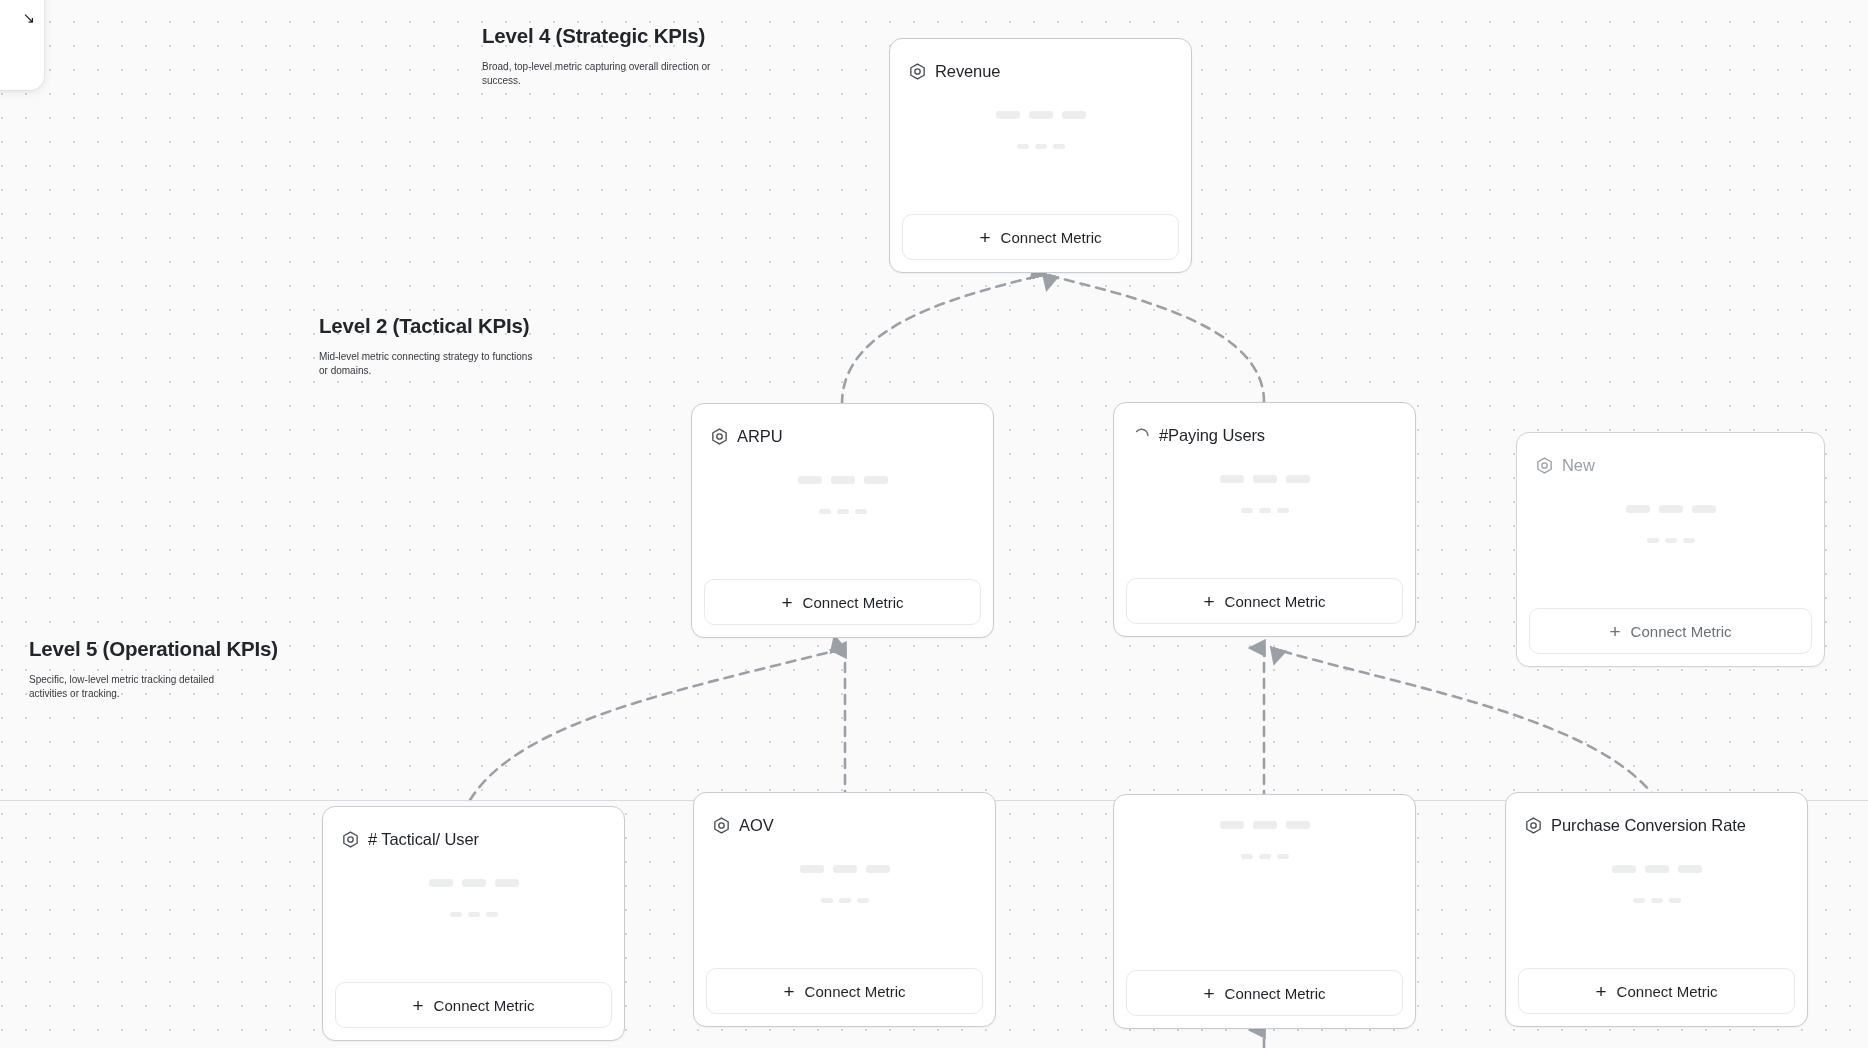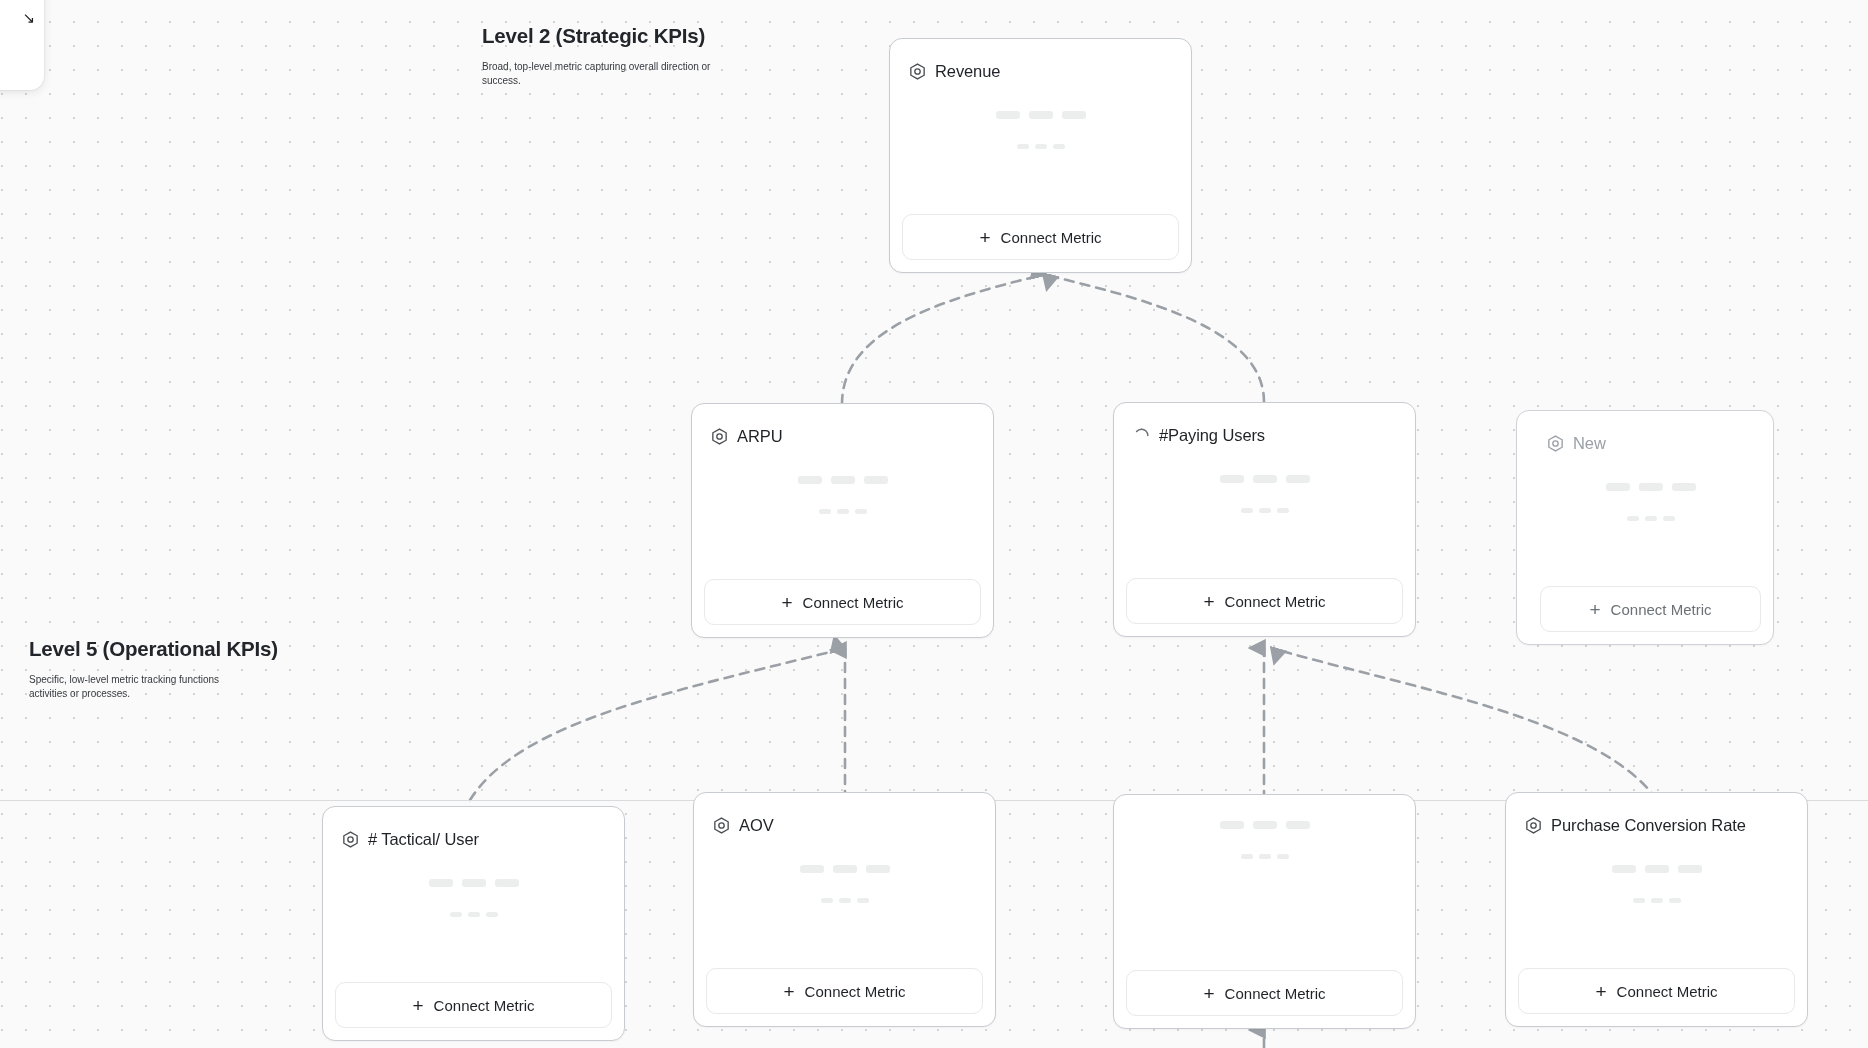--- a/index.html
+++ b/index.html
@@ -187,28 +187,32 @@
 
       <path d="M 1657 800 C 1600 720 1420 690 1278 650" marker-end="url(#arrow)"></path>
 
       <path d="M 1264 1048 L 1264 1030" marker-end="url(#arrow)"></path>
     </g>
   </svg>
 
   <div id="level-3-rule"></div>
 
   <div class="level-label" id="level-1-label">
-    <div class="lvl-title">Level 2 (Strategic KPIs)</div>
+    <div class="lvl-title">Level 4 (Strategic KPIs)</div>
     <div class="lvl-desc">Broad, top-level metric capturing overall direction or success.</div>
   </div>
 
+  <div class="level-label" id="level-2-label">
+    <div class="lvl-title">Level 2 (Tactical KPIs)</div>
+    <div class="lvl-desc">Mid-level metric connecting strategy to functions or domains.</div>
+  </div>
 
   <div class="level-label" id="level-3-label">
     <div class="lvl-title">Level 5 (Operational KPIs)</div>
-    <div class="lvl-desc">Specific, low-level metric tracking functions activities or processes.</div>
+    <div class="lvl-desc">Specific, low-level metric tracking detailed activities or tracking.</div>
   </div>
 
   <div class="card" style="left:889px; top:38px; width:303px; height:235px;">
     <div class="card-head">
       <span class="hex-icon">
         <svg viewBox="0 0 24 24" width="19" height="19" fill="none" stroke="#4a4f55" stroke-width="1.7">
           <path d="M12 2.6 20.4 7.3v9.4L12 21.4 3.6 16.7V7.3z"></path>
           <circle cx="12" cy="12" r="3.4"></circle>
         </svg>
       </span>
@@ -281,21 +285,21 @@
           <i class="sk"></i>
           <i class="sk"></i>
       </div>
     </div>
     <div class="connect-btn">
       <span class="plus">+</span>
       <span class="lbl">Connect Metric</span>
     </div>
   </div>
 
-  <div class="card muted" style="left:1516px; top:410px; width:258px; height:235px;padding-left:11px;">
+  <div class="card muted" style="left:1516px; top:432px; width:309px; height:235px;">
     <div class="card-head">
       <span class="hex-icon">
         <svg viewBox="0 0 24 24" width="19" height="19" fill="none" stroke="#9aa0a6" stroke-width="1.7">
           <path d="M12 2.6 20.4 7.3v9.4L12 21.4 3.6 16.7V7.3z"></path>
           <circle cx="12" cy="12" r="3.4"></circle>
         </svg>
       </span>
       <span class="card-title">New</span>
     </div>
     <div class="card-body">

